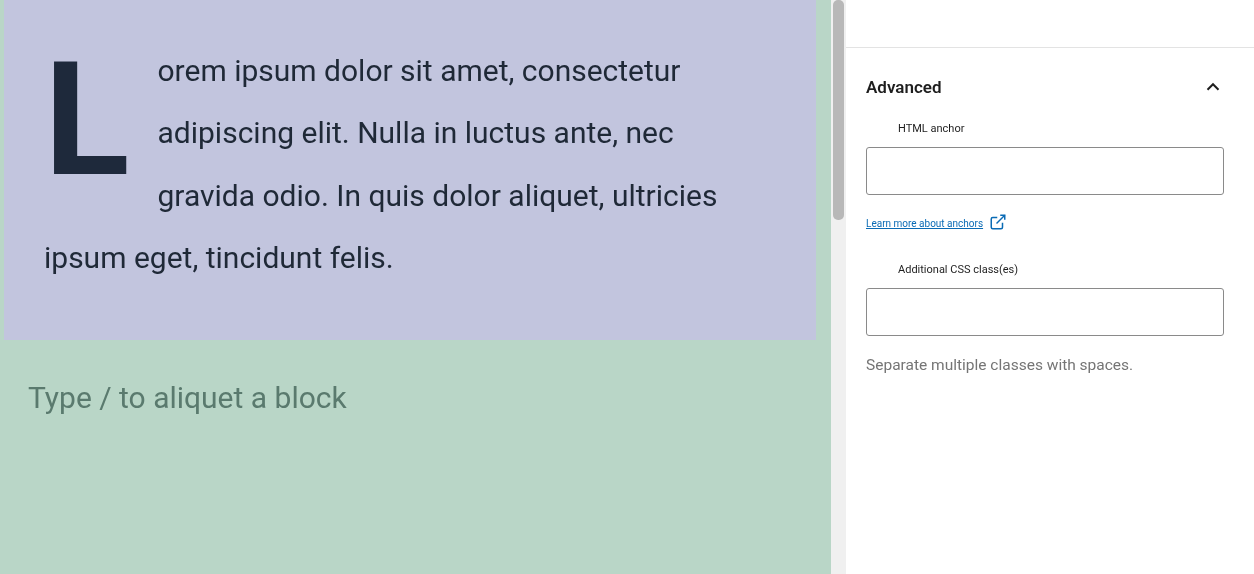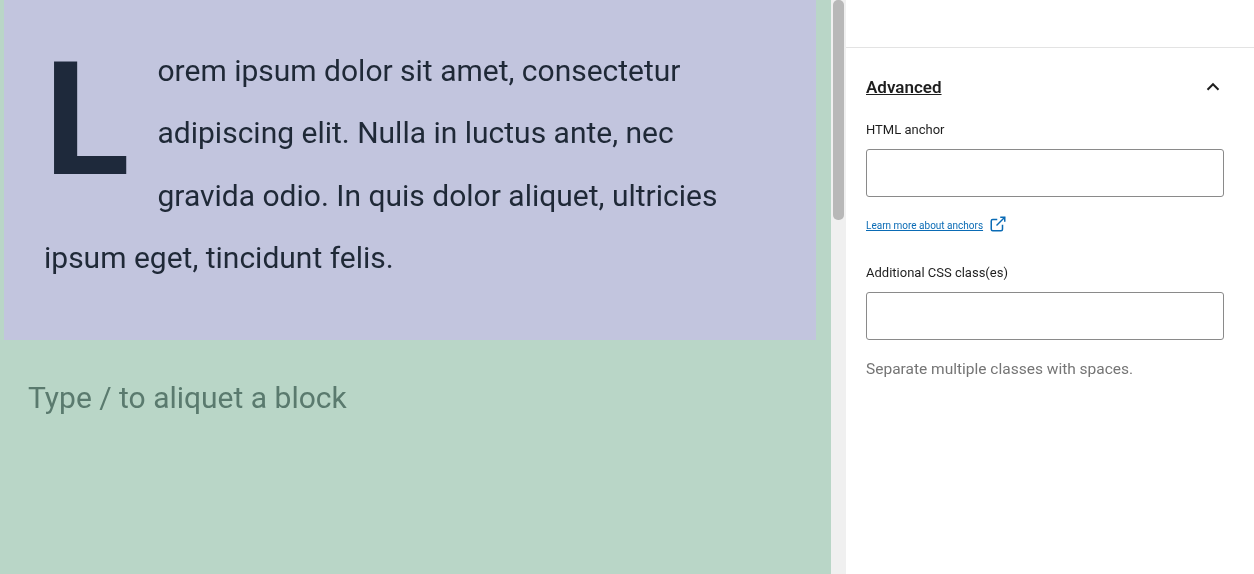--- a/index.html
+++ b/index.html
@@ -92,41 +92,41 @@
       justify-content: space-between;
       align-items: center;
       cursor: pointer;
       user-select: none;
       margin-bottom: 24px;
     }
     .panel-title {
       font-weight: 600;
       font-size: 17px;
       color: #1e1e1e;
-      text-decoration: underline;
     }
     .chev {
       width: 22px;
       height: 22px;
       display: flex;
       align-items: center;
       justify-content: center;
     }
     .chev svg {
       width: 22px;
       height: 22px;
     }
     .field-group {
       margin-bottom: 30px;
     }
     .field-label {
       display: block;
-      font-size: 13px;
+      font-size: 11px;
       color: #1e1e1e;
       margin-bottom: 12px;
+      margin-left: 32px;
     }
     .text-input {
       width: 100%;
       height: 48px;
       border: 1px solid #8a8a8a;
       border-radius: 3px;
       padding: 8px 12px;
       font-size: 15px;
       background: #fff;
     }

